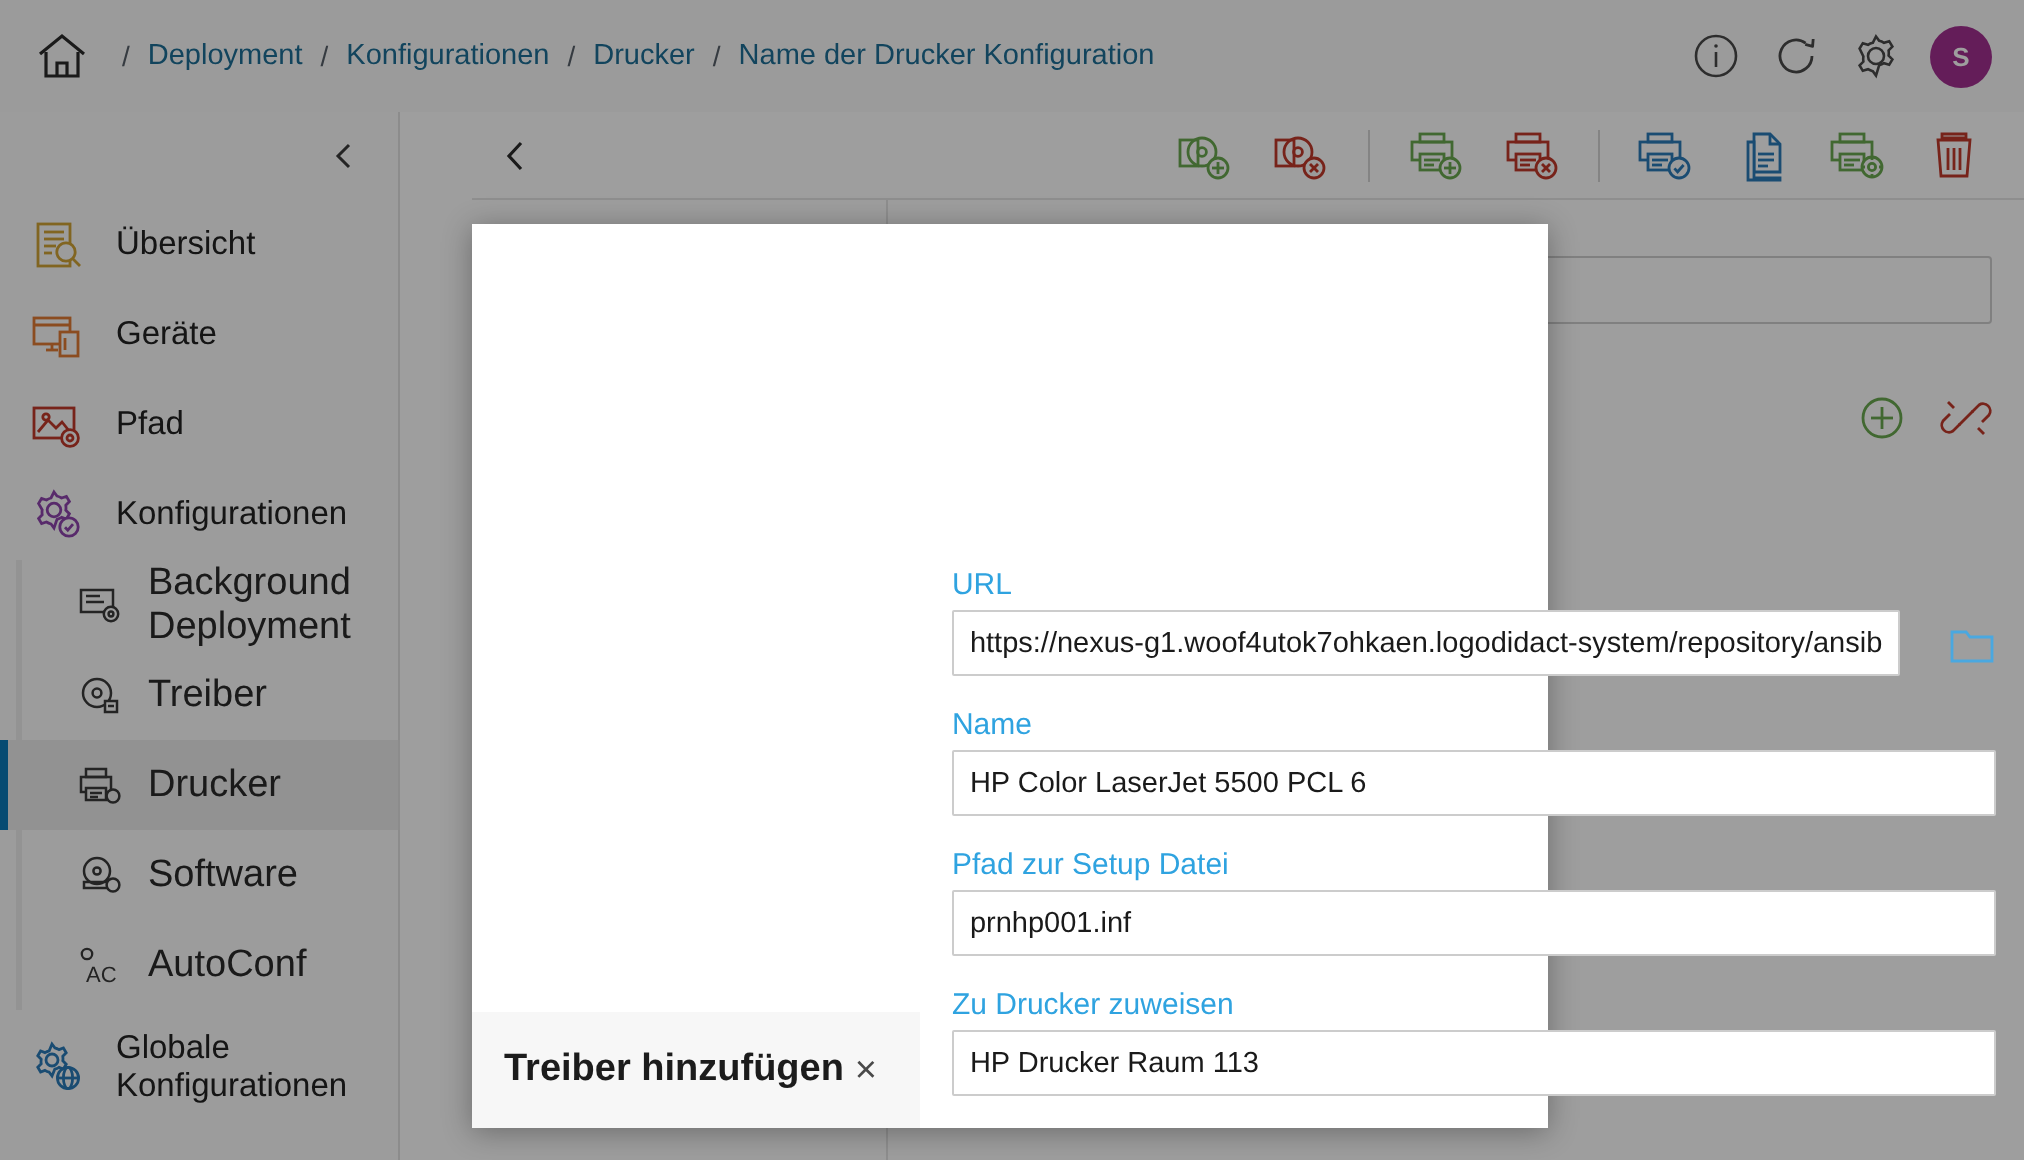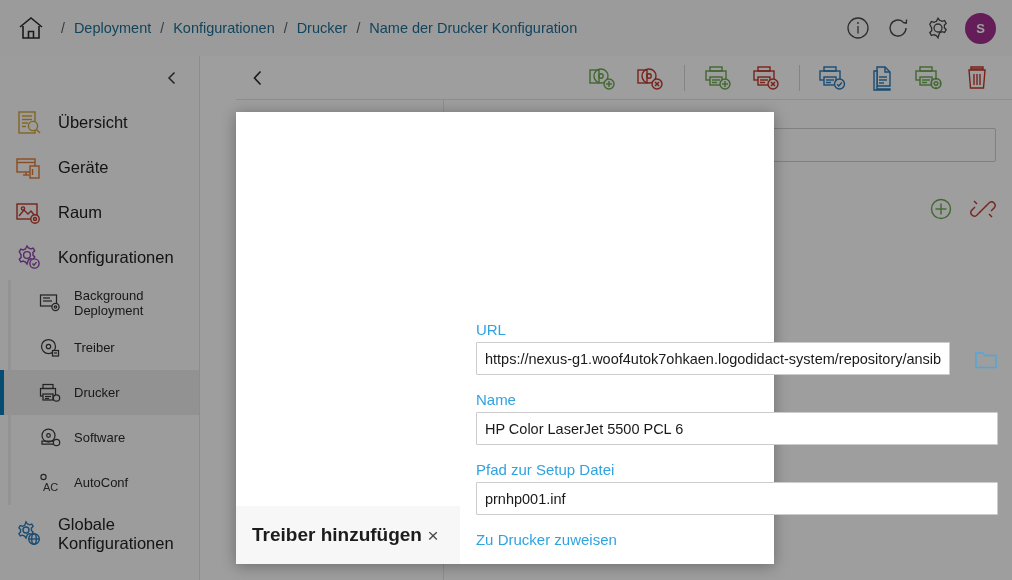--- a/index.html
+++ b/index.html
@@ -62,21 +62,21 @@
     cursor: pointer; position: relative;
   }
   .nav-item .nico { width: 30px; height: 30px; flex: none; margin-right: 14px; }
   .nav-item .nlabel { font-size: 16.5px; color: #222; }
   .nav-sub {
     display: flex; align-items: center;
     height: 45px; padding-left: 38px;
     cursor: pointer; position: relative;
   }
   .nav-sub .nico { width: 24px; height: 24px; flex: none; margin-right: 12px; }
-  .nav-sub .nlabel { font-size: 13px; color: #2b2b2b; }
+  .nav-sub .nlabel { font-size: 19px; color: #2b2b2b; }
   .nav-sub.active { background: #ececec; }
   .nav-sub.active::before {
     content: ""; position: absolute; left: 0; top: 0; bottom: 0; width: 4px; background: #0b79b8;
   }
   .sub-rail { position: relative; }
   .sub-rail::before {
     content: ""; position: absolute; left: 8px; top: 0; bottom: 0; width: 3px; background: #ededed;
   }
   .nav-gap { height: 6px; }
 
@@ -260,21 +260,21 @@
       <div class="nav-item">
         <span class="nico">
           <svg viewBox="0 0 30 30" width="30" height="30" fill="none" stroke="#c0392b" stroke-width="1.4">
             <rect x="3" y="6" width="20" height="15"></rect>
             <path d="M5 18 L10 12 L14 16 L17 13 L21 18"></path>
             <circle cx="9" cy="10.5" r="1.6"></circle>
             <circle cx="21" cy="21" r="4.2" fill="#fcfcfc"></circle>
             <circle cx="21" cy="21" r="1.5"></circle>
           </svg>
         </span>
-        <span class="nlabel">Raum</span>
+        <span class="nlabel">Pfad</span>
       </div>
 
       <div class="nav-item">
         <span class="nico">
           <svg viewBox="0 0 30 30" width="30" height="30" fill="none" stroke="#8e44ad" stroke-width="1.4">
             <circle cx="13" cy="12" r="3.4"></circle>
             <path d="M13 3 l1.5 2 a8 8 0 0 1 2.3 1 l2.4 -0.8 1.5 2.6 -1.8 1.8 a8 8 0 0 1 0 2.5 l1.8 1.8 -1.5 2.6 -2.4 -0.8 a8 8 0 0 1 -2.3 1 L13 21 l-1.5 -2 a8 8 0 0 1 -2.3 -1 l-2.4 0.8 -1.5 -2.6 1.8 -1.8 a8 8 0 0 1 0 -2.5 L5.3 8.8 6.8 6.2 9.2 7 a8 8 0 0 1 2.3 -1 Z"></path>
             <circle cx="20.5" cy="20.5" r="4.6" fill="#fcfcfc"></circle>
             <path d="M18.5 20.6 l1.4 1.5 2.6 -3"></path>
           </svg>
@@ -515,20 +515,21 @@
         <div class="minput">HP Color LaserJet 5500 PCL 6</div>
       </div>
 
       <div class="mfield">
         <span class="mlabel">Pfad zur Setup Datei</span>
         <div class="minput">prnhp001.inf</div>
       </div>
 
       <div class="mfield">
         <span class="mlabel">Zu Drucker zuweisen</span>
+        <div class="minput">HP Drucker Raum 113</div>
       </div>
     </div>
 
     <div class="modal-foot">
       <div class="save-wrap">
         <span class="step-badge">1</span>
         <div class="save-btn">SPEICHERN</div>
       </div>
     </div>
   </div>

